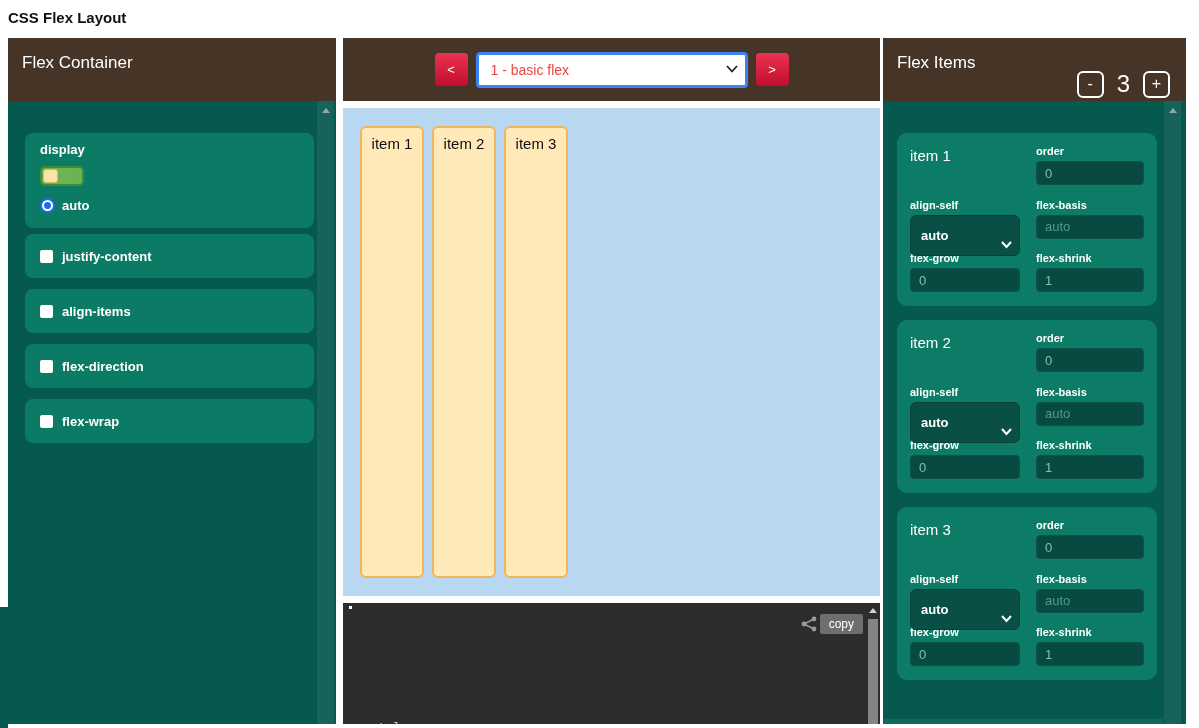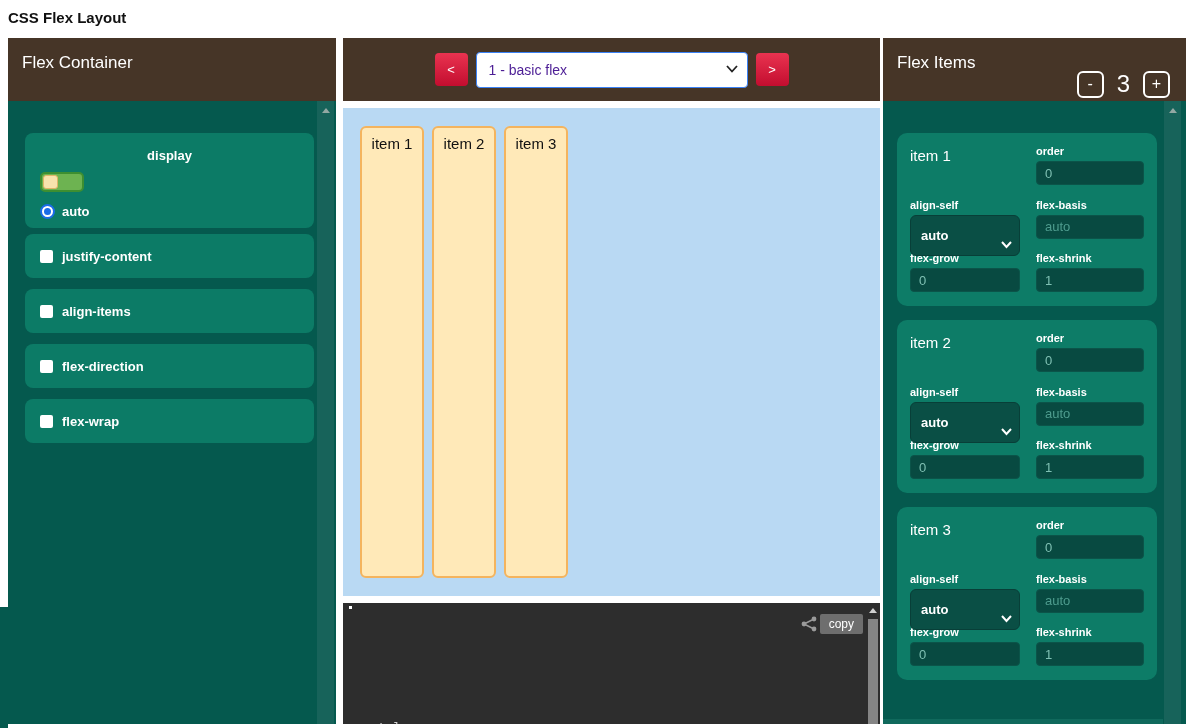--- a/index.html
+++ b/index.html
@@ -23,40 +23,40 @@
   .v-track { position:absolute; top:0; width:17px; height:100%; background:#17635a; }
   .col-left .v-track { right:2px; }
   .col-right .v-track { right:5px; }
   .tri-up { position:absolute; top:7px; left:50%; transform:translateX(-50%);
             width:0; height:0; border-left:4px solid transparent; border-right:4px solid transparent;
             border-bottom:5px solid #93a8a3; }
 
   
   .cards { padding:32px 0 0 17px; }
   .card { width:289px; background:#0c7b66; border-radius:8px; margin-bottom:11px; }
-  .display-card { height:95px; padding:15px 15px; margin-bottom:6px;text-align:center; }
+  .display-card { height:95px; padding:9px 15px; margin-bottom:6px; }
   .display-label { color:#fff; font-weight:bold; font-size:13px; }
   .toggle { margin-top:9px; width:44px; height:20px; background:#6db351; border:2px solid #3e8f31; border-radius:5px; position:relative; cursor:pointer; }
   .toggle-knob { position:absolute; left:1px; top:1px; width:15px; height:14px; background:#f8e3ad; border:1px solid #e0b468; border-radius:3px; }
   .radio-row { margin-top:12px; display:flex; align-items:center; gap:7px; }
   .radio { width:15px; height:15px; border-radius:50%; background:#fff; border:2px solid #1b6ce8; position:relative; }
   .radio::after { content:""; position:absolute; left:2px; top:2px; width:7px; height:7px; border-radius:50%; background:#1b6ce8; }
   .radio-label { color:#fff; font-weight:bold; font-size:13px; }
 
   .option-card { height:44px; display:flex; align-items:center; padding-left:15px; gap:9px; }
   .checkbox { width:13px; height:13px; background:#fff; border-radius:2px; flex:0 0 auto; }
   .option-label { color:#fff; font-weight:bold; font-size:13px; }
 
   
   .mid-header { display:flex; align-items:center; justify-content:center; gap:8px; }
   .nav-btn { width:33px; height:33px; border:none; border-radius:4px; color:#fff; font-size:13px;
              background:linear-gradient(180deg,#e93350,#c30d2f); cursor:pointer; }
   .preset-wrap { position:relative; width:272px; height:36px; }
-  .preset-select { width:100%; height:100%; border:1px solid #3b82f6; border-radius:4px; background:#fff;
-                   font-size:14px; color:#4c1d95; padding:0 30px 0 12px; appearance:none; -webkit-appearance:none; }
+  .preset-select { width:100%; height:100%; border:3px solid #3b82f6; border-radius:4px; background:#fff;
+                   font-size:14px; color:#ef4444; padding:0 30px 0 12px; appearance:none; -webkit-appearance:none; }
   .preset-chevron { position:absolute; right:12px; top:13px; width:10px; height:10px; pointer-events:none; }
   .preset-chevron svg { display:block; }
 
   
   .stage { position:absolute; top:70px; left:0; width:537px; height:488px; background:#b9d9f3;
            display:flex; padding:13px; }
   .stage-item { width:64px; margin:5px 4px; background:#ffe9b8; border:2px solid #f4b45e; border-radius:6px;
                 text-align:center; padding-top:7px; font-size:15px; color:#111; }
 
   

